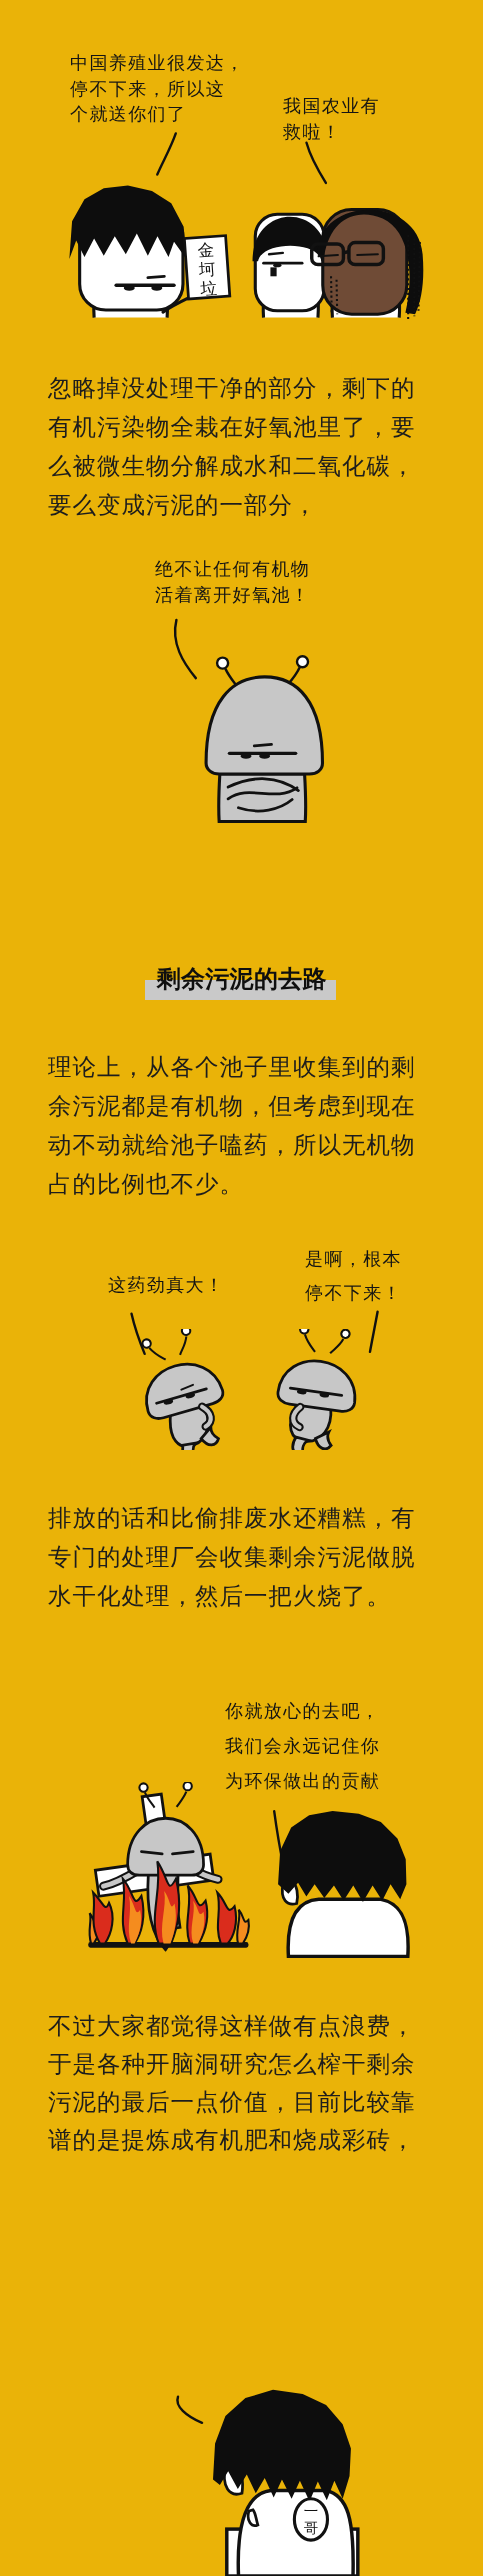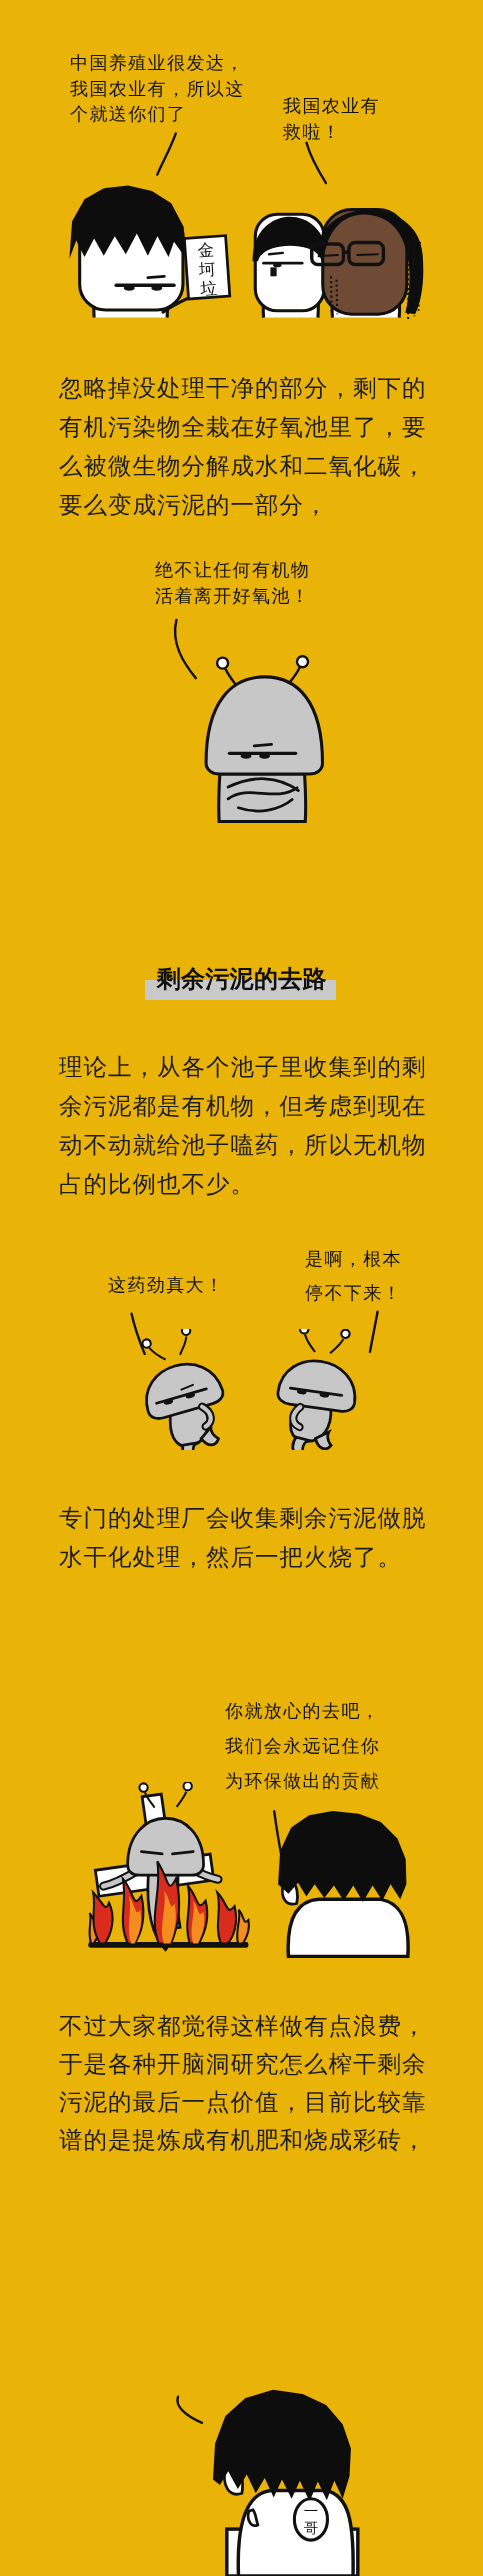--- a/index.html
+++ b/index.html
@@ -1,18 +1,18 @@
 <!DOCTYPE html>
 <html style="font-size:11px"><head>
 <meta charset="utf-8">
 <style>
   html,body{margin:0;padding:0;background:#ffffff;}
   #page{position:relative;width:483px;height:2576px;background:#eab308;overflow:hidden;
         font-family:"Liberation Sans",sans-serif;}
-  .para{position:absolute;left:59px;width:387px;color:#1d1d1d;
+  .para{position:absolute;left:48px;width:387px;color:#1d1d1d;
         font-size:23.5px;line-height:39px;letter-spacing:1px;font-family:"Liberation Sans",sans-serif;}
   .para .pline{white-space:nowrap;}
   .bubble{position:absolute;color:#141414;font-size:18px;letter-spacing:1.4px;
           font-family:"DejaVu Sans",sans-serif;}
   .bubble .bline{white-space:nowrap;line-height:25.6px;}
   #bubble-aerobic .bline{line-height:26px;}
   #bubble-stop .bline{line-height:34px;}
   #bubble-farewell .bline{line-height:35px;}
   #bubble-final{font-size:17.3px;letter-spacing:1.7px;}
   #bubble-final .bline{line-height:25px;}
@@ -24,21 +24,21 @@
   svg{position:absolute;display:block;}
   svg text{font-family:"Liberation Sans",sans-serif;}
 </style>
 </head>
 <body>
 
 <div id="page">
 
   <div class="bubble" id="bubble-gift" style="left:70px;top:50px;">
     <div class="bline">中国养殖业很发达，</div>
-    <div class="bline">我国农业有，所以这</div>
+    <div class="bline">停不下来，所以这</div>
     <div class="bline">个就送你们了</div>
   </div>
   <svg class="tail" style="left:148px;top:130px;" width="35" height="48" viewBox="0 0 50 70">
     <path d="M40,5 C32,28 20,48 13,65" fill="none" stroke="#111" stroke-width="3.5" stroke-linecap="round"></path>
   </svg>
 
   <div class="bubble" id="bubble-saved" style="left:283px;top:93px;">
     <div class="bline">我国农业有</div>
     <div class="bline">救啦！</div>
   </div>
@@ -97,21 +97,21 @@
     </g>
   </svg>
 
   <div class="para" style="top:369px;">
     <div class="pline">忽略掉没处理干净的部分，剩下的</div>
     <div class="pline">有机污染物全栽在好氧池里了，要</div>
     <div class="pline">么被微生物分解成水和二氧化碳，</div>
     <div class="pline">要么变成污泥的一部分，</div>
   </div>
 
-  <div class="bubble" id="bubble-aerobic" style="left:155px;top:557px;">
+  <div class="bubble" id="bubble-aerobic" style="left:155px;top:557px;font-family:Liberation Mono, monospace;">
     <div class="bline">绝不让任何有机物</div>
     <div class="bline">活着离开好氧池！</div>
   </div>
   <svg class="tail" style="left:157px;top:617px;" width="43" height="64" viewBox="0 0 62 92">
     <path d="M28,4 C20,38 38,66 56,88" fill="none" stroke="#111" stroke-width="3.5" stroke-linecap="round"></path>
   </svg>
   <svg style="left:97px;top:639px;" width="276" height="186" viewBox="0 0 400 270">
     <g>
       <circle cx="182" cy="35" r="8" fill="#fff" stroke="#111" stroke-width="3.5"></circle>
       <path d="M186,43 C193,58 202,66 208,76" fill="none" stroke="#111" stroke-width="3.5"></path>
@@ -186,20 +186,21 @@
       <path d="M65,105 C65,35 175,35 177,105 C177,115 168,120 158,120 L84,120 C74,120 65,115 65,105 Z" fill="#c7c7c7" stroke="#111" stroke-width="4"></path>
       <line x1="82" y1="97" x2="157" y2="97" stroke="#111" stroke-width="4" stroke-linecap="round"></line>
       <ellipse cx="99" cy="100" rx="7" ry="3.5" fill="#111"></ellipse>
       <ellipse cx="132" cy="100" rx="7" ry="3.5" fill="#111"></ellipse>
       <path d="M100,122 C88,134 90,147 103,151" fill="none" stroke="#111" stroke-width="12" stroke-linecap="round"></path>
       <path d="M100,122 C88,134 90,147 103,151" fill="none" stroke="#c7c7c7" stroke-width="6" stroke-linecap="round"></path>
     </g>
   </svg>
 
   <div class="para" style="top:1499px;">
+    <div class="pline">排放的话和比偷排废水还糟糕，有</div>
     <div class="pline">专门的处理厂会收集剩余污泥做脱</div>
     <div class="pline">水干化处理，然后一把火烧了。</div>
   </div>
 
   <div class="bubble" id="bubble-farewell" style="left:225px;top:1693px;">
     <div class="bline">你就放心的去吧，</div>
     <div class="bline">我们会永远记住你</div>
     <div class="bline">为环保做出的贡献</div>
   </div>
   <svg class="tail" style="left:268px;top:1808px;" width="22" height="64" viewBox="0 0 32 92">

